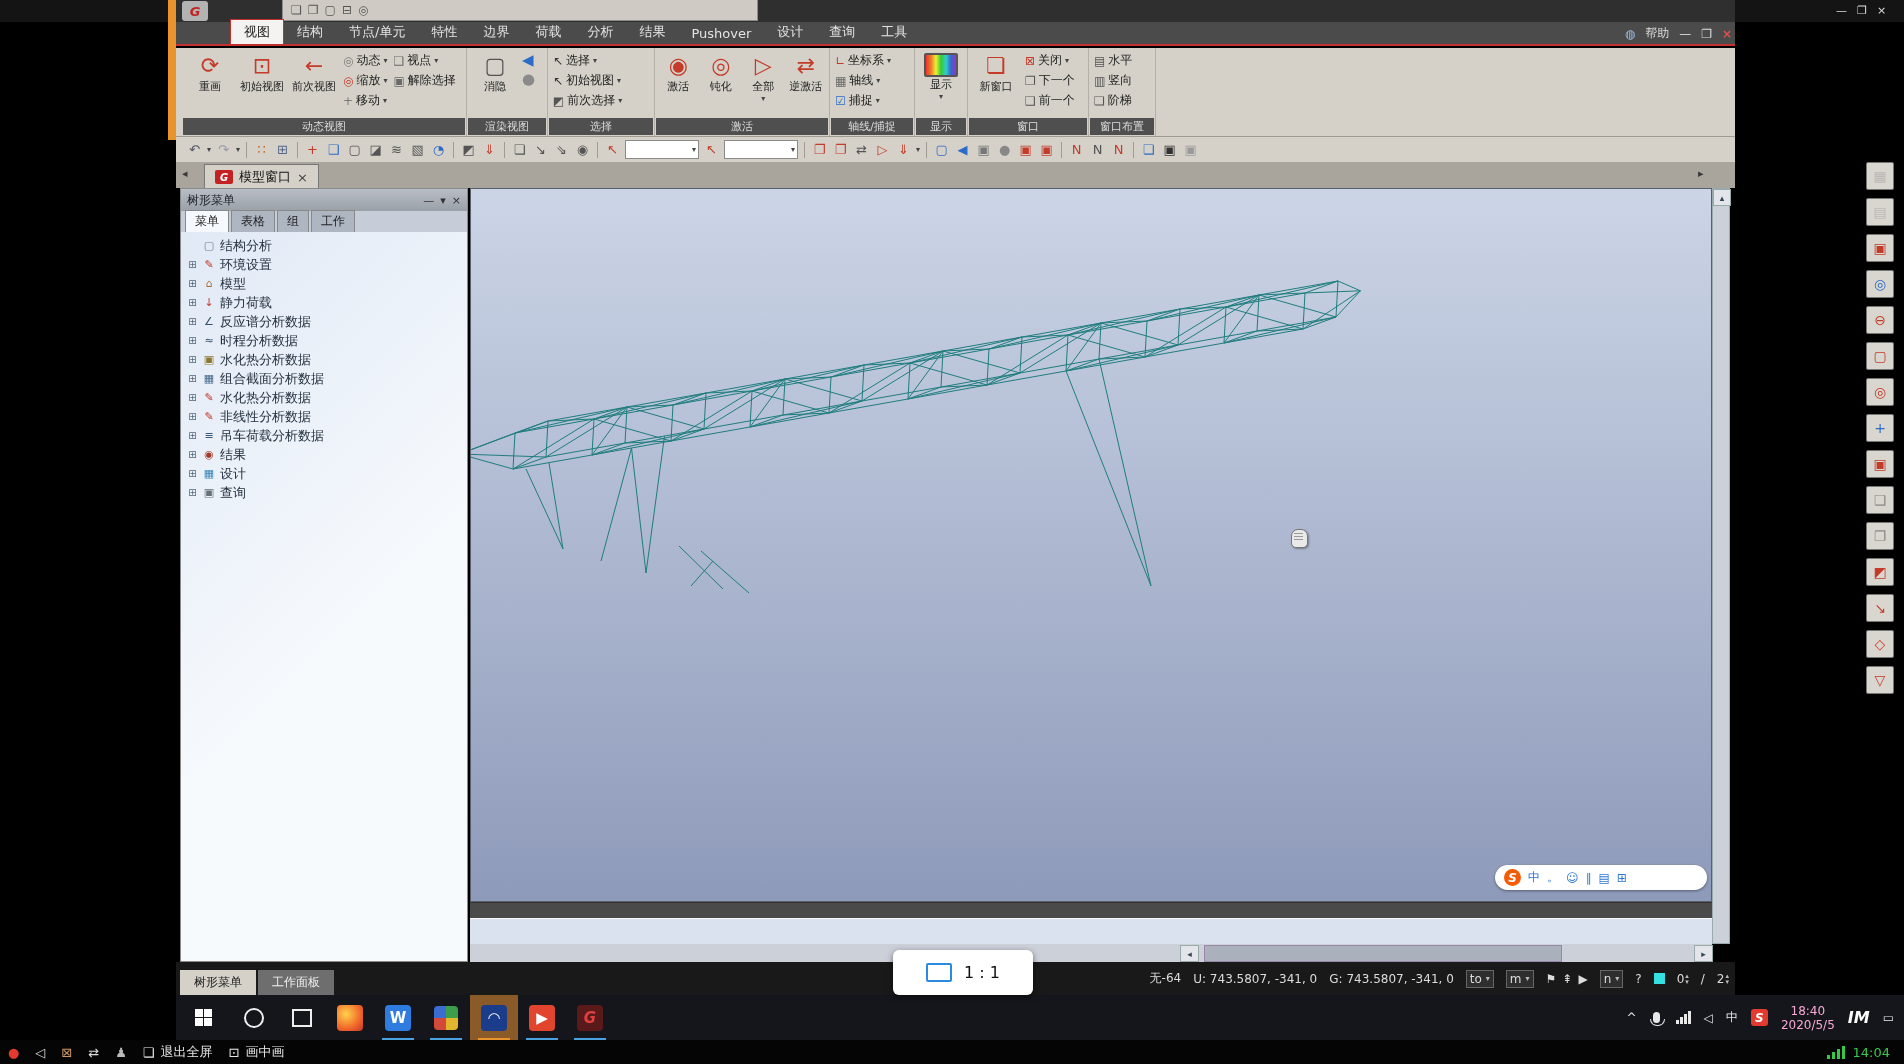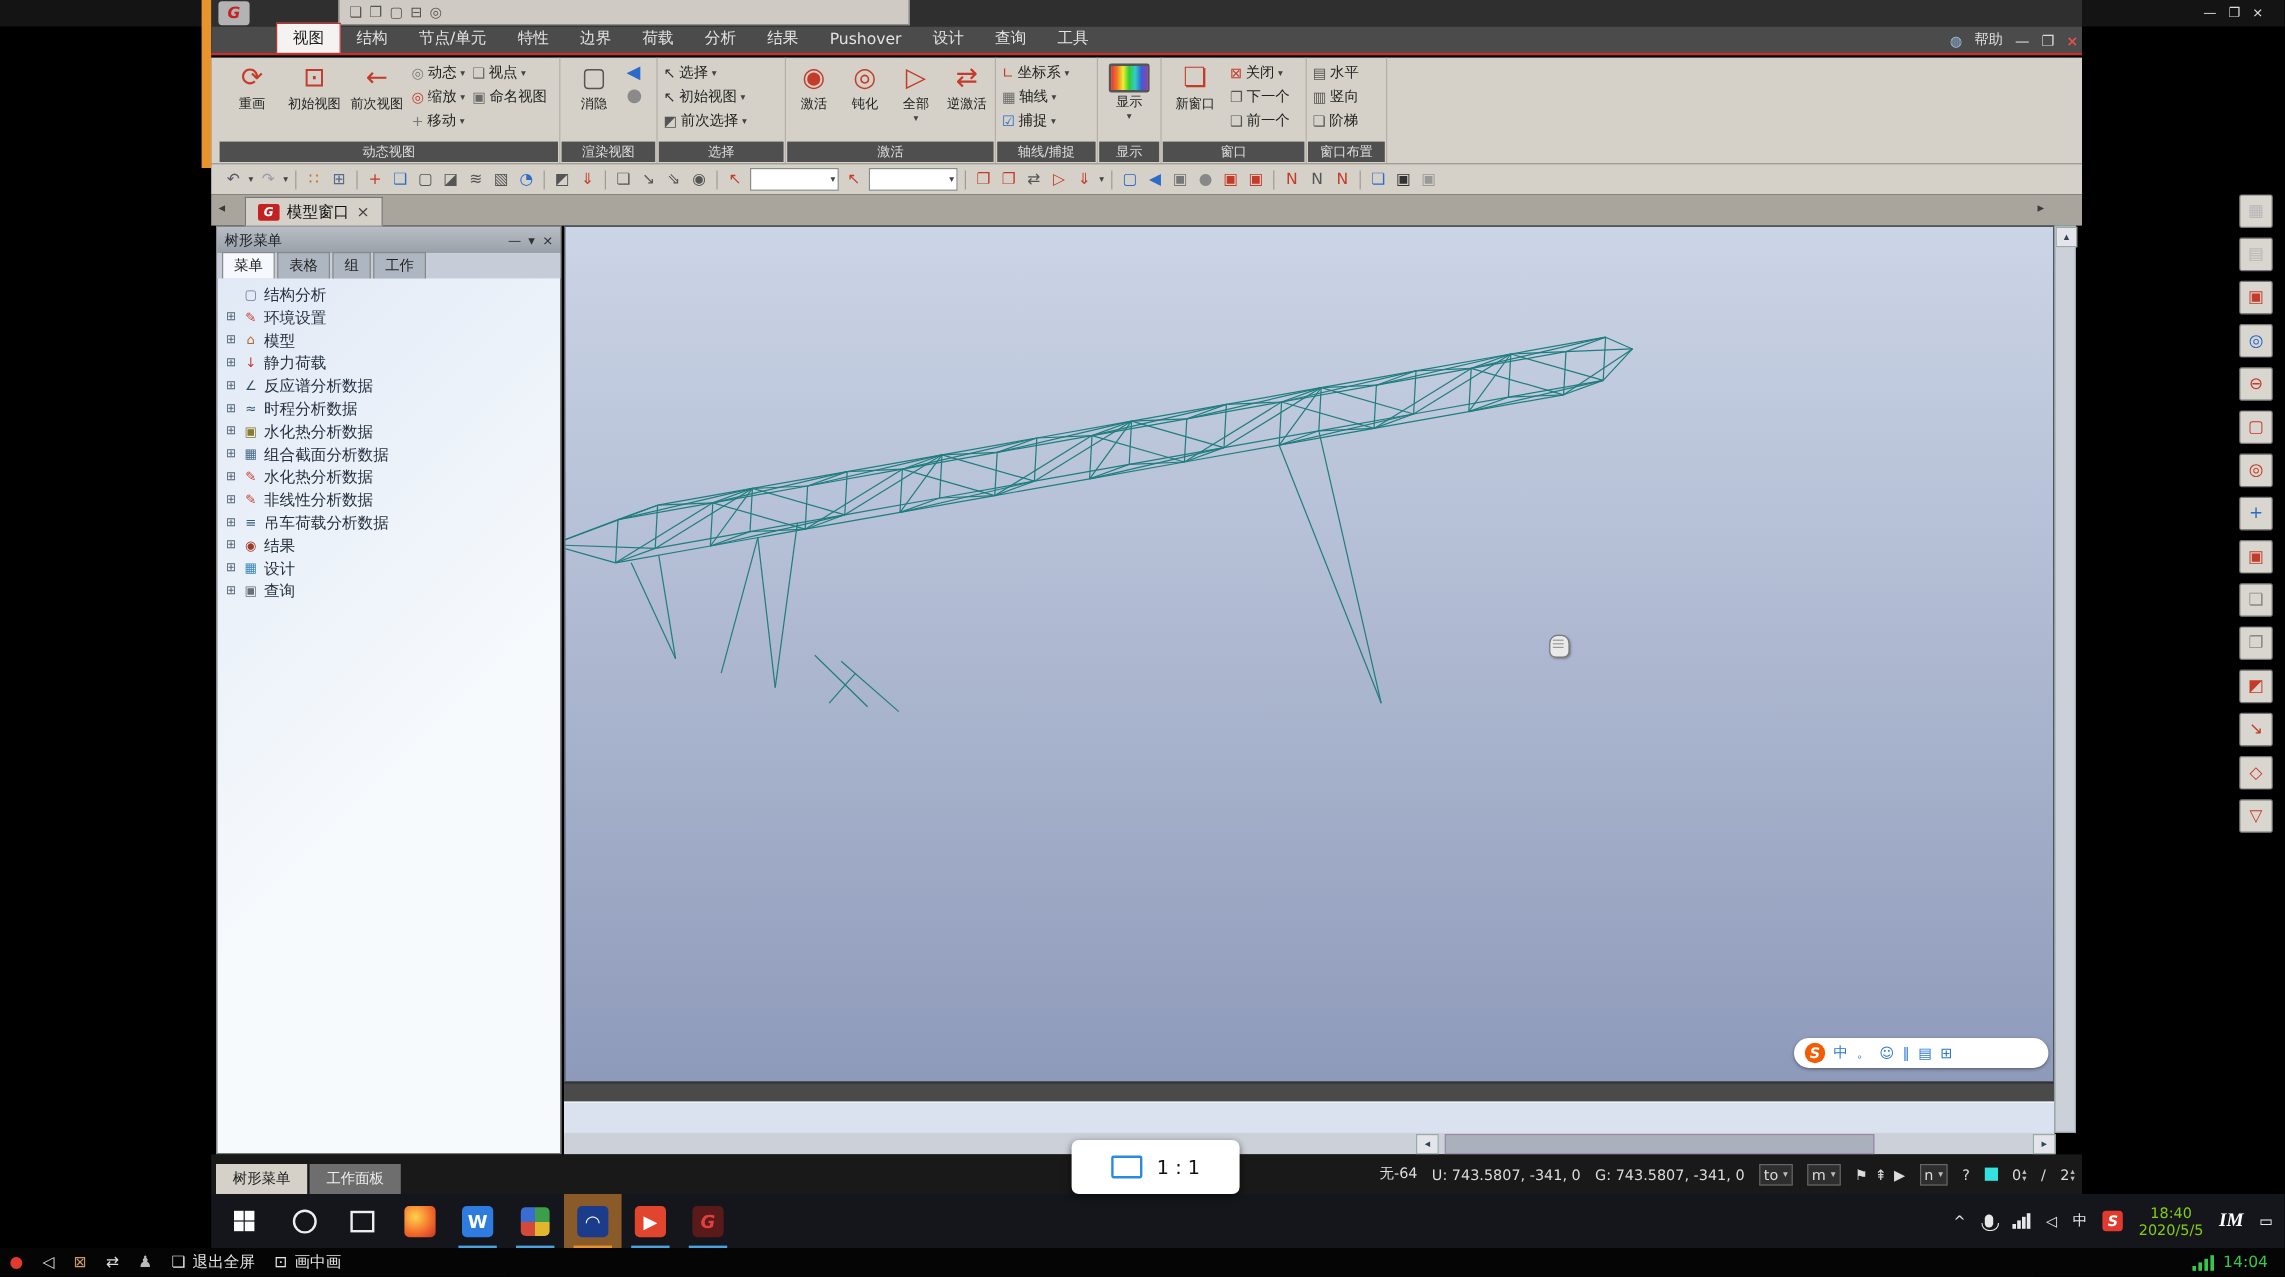--- a/index.html
+++ b/index.html
@@ -124,24 +124,24 @@
   .tbicon{width:48px;display:flex;align-items:center;justify-content:center;position:relative;}
   .tbicon.hl{background:#8a5a28;}
   .tbicon .runline{position:absolute;bottom:0;left:8px;right:8px;height:2px;background:#4aa3e0;}
   .tbicon.hl .runline{background:#e8932c;}
   .appsq{width:26px;height:26px;border-radius:4px;display:flex;align-items:center;justify-content:center;color:#fff;font-weight:bold;font-size:15px;}
   #tray{margin-left:auto;display:flex;align-items:center;gap:13px;padding-right:10px;color:#e8e8e8;}
   .mic{width:7px;height:11px;background:#e8e8e8;border-radius:4px;position:relative;margin:0 3px;}
   .mic:after{content:"";position:absolute;left:-3px;top:7px;width:13px;height:6px;border:1px solid #e8e8e8;border-top:none;border-radius:0 0 7px 7px;}
   .netbars{display:flex;align-items:flex-end;gap:1px;}
   .netbars i{width:3px;background:#e8e8e8;}
-  #clockblk{text-align:center;font-size:12px;line-height:14px;color:#84cc16;}
+  #clockblk{text-align:center;font-size:12px;line-height:14px;color:#f9a8d4;}
   .sred{width:17px;height:17px;border-radius:3px;background:#e23a2e;color:#fff;font-weight:bold;font-style:italic;
         display:flex;align-items:center;justify-content:center;font-size:12px;}
-  #imlogo{font-weight:bold;font-size:16px;color:#fff;font-style:italic;font-family:Liberation Serif, serif;}
+  #imlogo{font-weight:bold;font-size:16px;color:#fff;font-style:italic;}
   
   #bottombar{left:0;top:1040px;width:1904px;height:24px;background:#050505;display:flex;align-items:center;gap:16px;
              padding-left:8px;box-sizing:border-box;color:#ddd;font-size:13px;}
   .bico{font-size:13px;}
   .blabel{display:flex;align-items:center;gap:6px;color:#e5e5e5;}
   #botright{margin-left:auto;display:flex;align-items:center;gap:8px;padding-right:14px;}
   .sigbars{display:flex;align-items:flex-end;gap:2px;}
   .sigbars i{width:3px;background:#35c94a;}
   #botclock{color:#35c94a;font-size:13px;}
   svg line{stroke:#1f7d7d;stroke-width:1;}
@@ -227,21 +227,21 @@
             </div>
           </div>
           <div class="rcol">
             <div class="rrow">
               <span class="rico" style="color: rgb(106, 106, 106);">❑</span>
               <span class="rtxt">视点</span>
               <span class="arrow">▾</span>
             </div>
             <div class="rrow">
               <span class="rico" style="color: rgb(106, 106, 106);">▣</span>
-              <span class="rtxt">命名视图</span>
+              <span class="rtxt">解除选择</span>
             </div>
           </div>
         </div>
         <div class="rglabel">动态视图</div>
       </div>
       <div class="rgroup" style="width: 80px;">
         <div class="rbody">
           <div class="rbig">
             <span class="rico" style="color: rgb(85, 85, 85);">▢</span>
             <span class="rlab">消隐</span>

